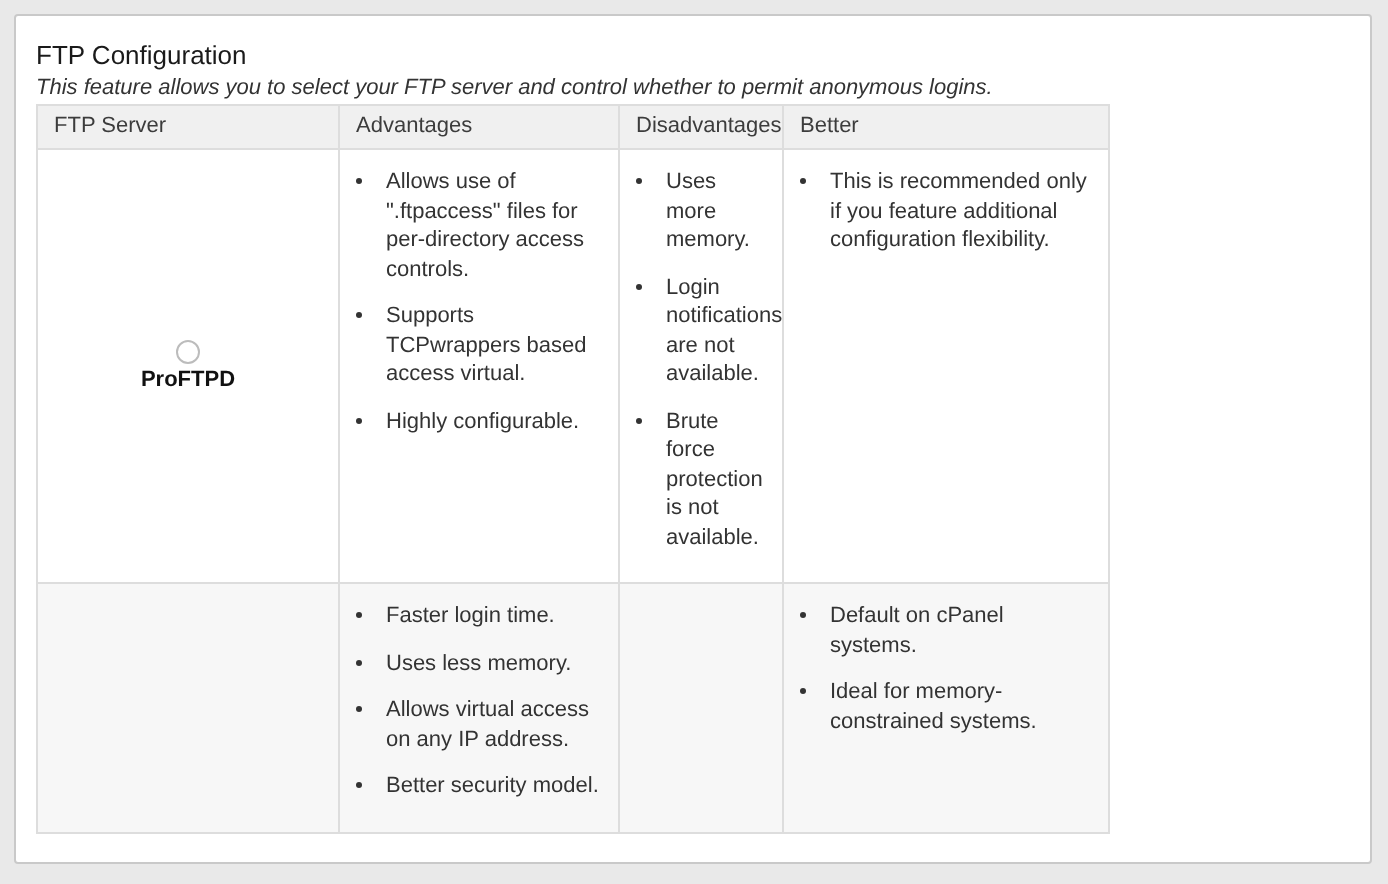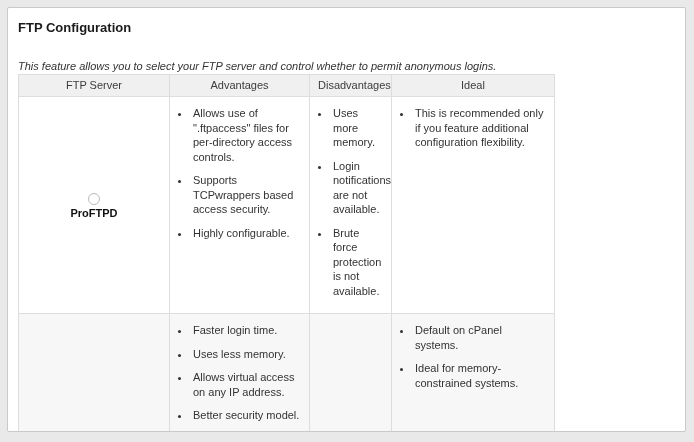--- a/index.html
+++ b/index.html
@@ -14,24 +14,24 @@
     left: 7px; top: 7px;
     width: 679px; height: 425px;
     background: #ffffff;
     border: 1px solid #c9c9c9;
     border-radius: 2px;
     padding: 10px 10px 10px 10px;
     overflow: hidden;
   }
   .page-title {
     font-size: 13px;
-    font-weight: bold;
+    font-weight: normal;
     color: #1a1a1a;
     margin-top: 2px;
-    margin-bottom: 25px;
+    margin-bottom: 3px;
   }
   .page-subtitle {
     font-size: 11px;
     font-style: italic;
     color: #333333;
     margin-bottom: 2px;
   }
   .current-server {
     font-size: 11px;
     color: #333333;
@@ -49,21 +49,21 @@
   .ftp-table col.c3 { width: 82px;  }
   .ftp-table col.c4 { width: 163px; }
   .ftp-table th, .ftp-table td {
     border: 1px solid #dddddd;
     vertical-align: top;
   }
   .ftp-table th {
     background: #f0f0f0;
     font-weight: normal;
     color: #3c3c3c;
-    text-align: center;
+    text-align: left;
     padding: 4px 8px 5px 8px;
     font-size: 11px;
   }
   .ftp-table tr.zebra td { background: #f7f7f7; }
   td.server-cell {
     text-align: center;
     vertical-align: middle;
     padding: 8px 22px;
   }
   td.list-cell { padding: 9px 8px 6px 8px; }
@@ -107,33 +107,33 @@
         <col class="c1">
         <col class="c2">
         <col class="c3">
         <col class="c4">
       </colgroup>
     <thead>
       <tr>
         <th>FTP Server</th>
         <th>Advantages</th>
         <th>Disadvantages</th>
-        <th>Ideal</th>
+        <th>Better</th>
       </tr>
     </thead>
     <tbody>
       <tr>
         <td class="server-cell">
           <span class="radio" data-checked="false"></span>
           <span class="server-label">ProFTPD</span>
         </td>
         <td class="list-cell">
           <ul class="bullets">
               <li>Allows use of ".ftpaccess" files for per-directory access controls.</li>
-              <li>Supports TCPwrappers based access security.</li>
+              <li>Supports TCPwrappers based access virtual.</li>
               <li>Highly configurable.</li>
             </ul>
         </td>
         <td class="list-cell">
           <ul class="bullets">
               <li>Uses more memory.</li>
               <li>Login notifications are not available.</li>
               <li>Brute force protection is not available.</li>
             </ul>
         </td>

